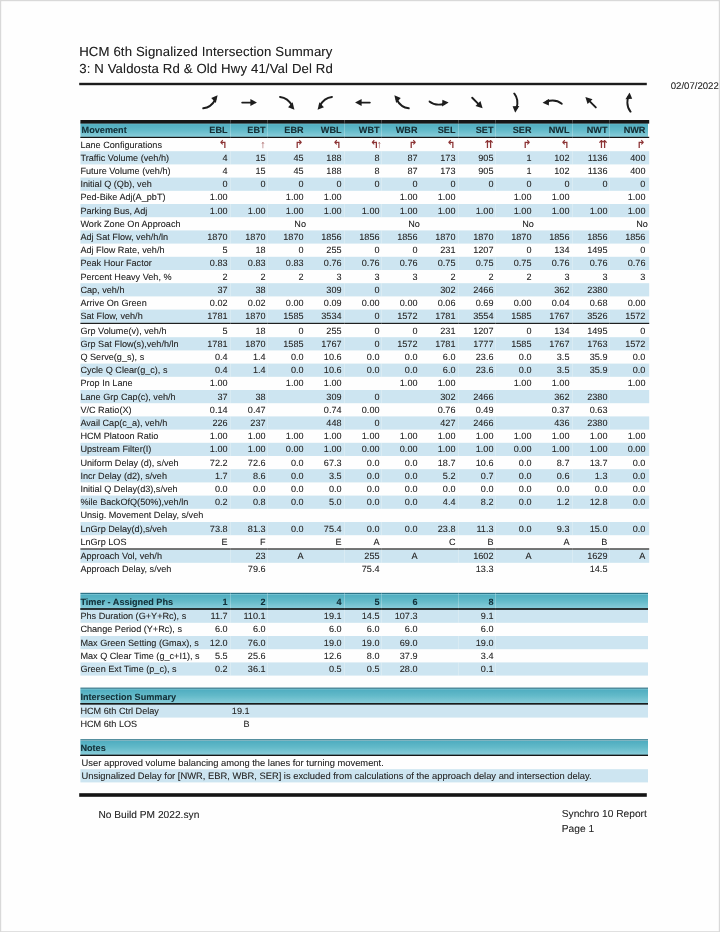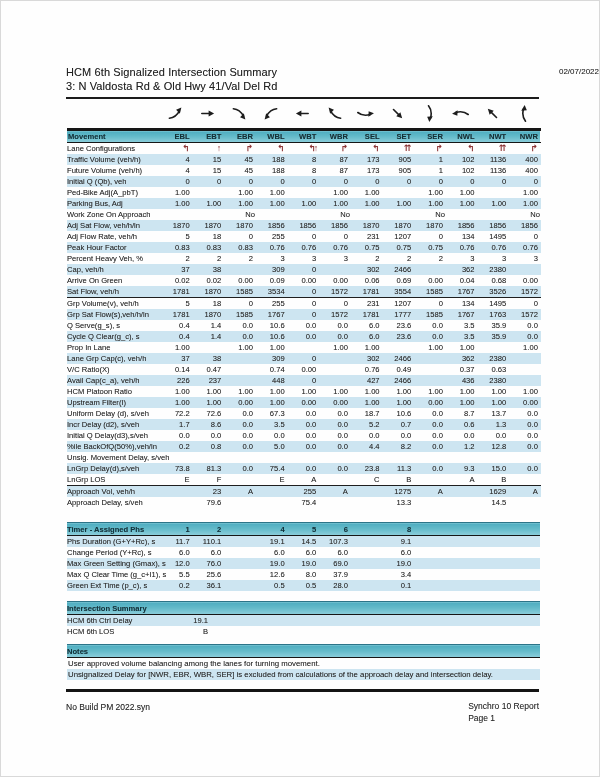--- a/index.html
+++ b/index.html
@@ -3,21 +3,21 @@
 <meta charset="utf-8">
 <style>
   html,body{margin:0;padding:0;background:#ffffff;}
   .page{
     position:relative; width:600px; height:777px; background:#fefefe;
     box-sizing:border-box; border:1px solid #d9d9d9; overflow:hidden;
     font-family:"Liberation Sans","DejaVu Sans",sans-serif;
     color:#2b2b2b; text-shadow:0 0 .5px rgba(70,70,70,.45);
   }
   .content{position:absolute; left:65px; top:0; width:473px;}
-  .titles{padding-top:64px;}
+  .titles{padding-top:36px;}
   .title{font-size:11px; line-height:14px; color:#222; letter-spacing:.1px;}
   .date{position:absolute; top:66px; right:0; font-size:8px; color:#2e2e2e;}
   .title-rule{margin-top:4px; height:2px; background:#1c1c1c;}
 
   table{border-collapse:collapse; table-layout:fixed; width:473px; margin:1px;}
   td{padding:0; font-size:7.6px; line-height:11px; height:11px; white-space:nowrap; overflow:visible;}
   td.num{text-align:right; padding-right:2px;}
   td.lbl{text-align:left;}
   tr.alt td{background:#cde5f1;}
   tr.rule-after td{border-bottom:1px solid #1f1f1f;}
@@ -39,21 +39,21 @@
   }
   .lane-cfg{color:#8c3334; font-weight:bold; font-size:9px; text-shadow:none; padding-right:5px;}
   .lane-cfg .shared{letter-spacing:-2px;}
   .center3{text-align:right;}
   .gap{height:12px;}
   .gap-s{height:8px;}
   .gap-xs{height:5px;}
   .notes-line td{font-size:7.8px; padding-left:1px;}
   .footer-rule{margin-top:9px; height:3px; background:#141414;}
   .footer{position:relative; margin-top:8px; height:30px;}
-  .footer .fname{position:absolute; left:0; top:2px; font-size:8.5px;}
+  .footer .fname{position:absolute; left:16px; top:2px; font-size:8.5px;}
   .footer .fright{position:absolute; right:0; top:0; font-size:8.5px; line-height:12px;}
   svg .st{fill:none; stroke:#1d1d1d; stroke-width:1.7; stroke-linecap:round;}
   svg .fl{fill:#1d1d1d;}
 </style>
 </head>
 <body>
 
 <div class="page">
   <div class="content">
 
@@ -665,21 +665,21 @@
           </tr>
           <tr class="alt">
             <td class="lbl">Approach Vol, veh/h</td>
             <td class="num"></td>
             <td class="num">23</td>
             <td class="num">A</td>
             <td class="num"></td>
             <td class="num">255</td>
             <td class="num">A</td>
             <td class="num"></td>
-            <td class="num">1275</td>
+            <td class="num">1602</td>
             <td class="num">A</td>
             <td class="num"></td>
             <td class="num">1629</td>
             <td class="num">A</td>
             <td></td>
           </tr>
           <tr>
             <td class="lbl">Approach Delay, s/veh</td>
             <td class="num"></td>
             <td class="num">79.6</td>

